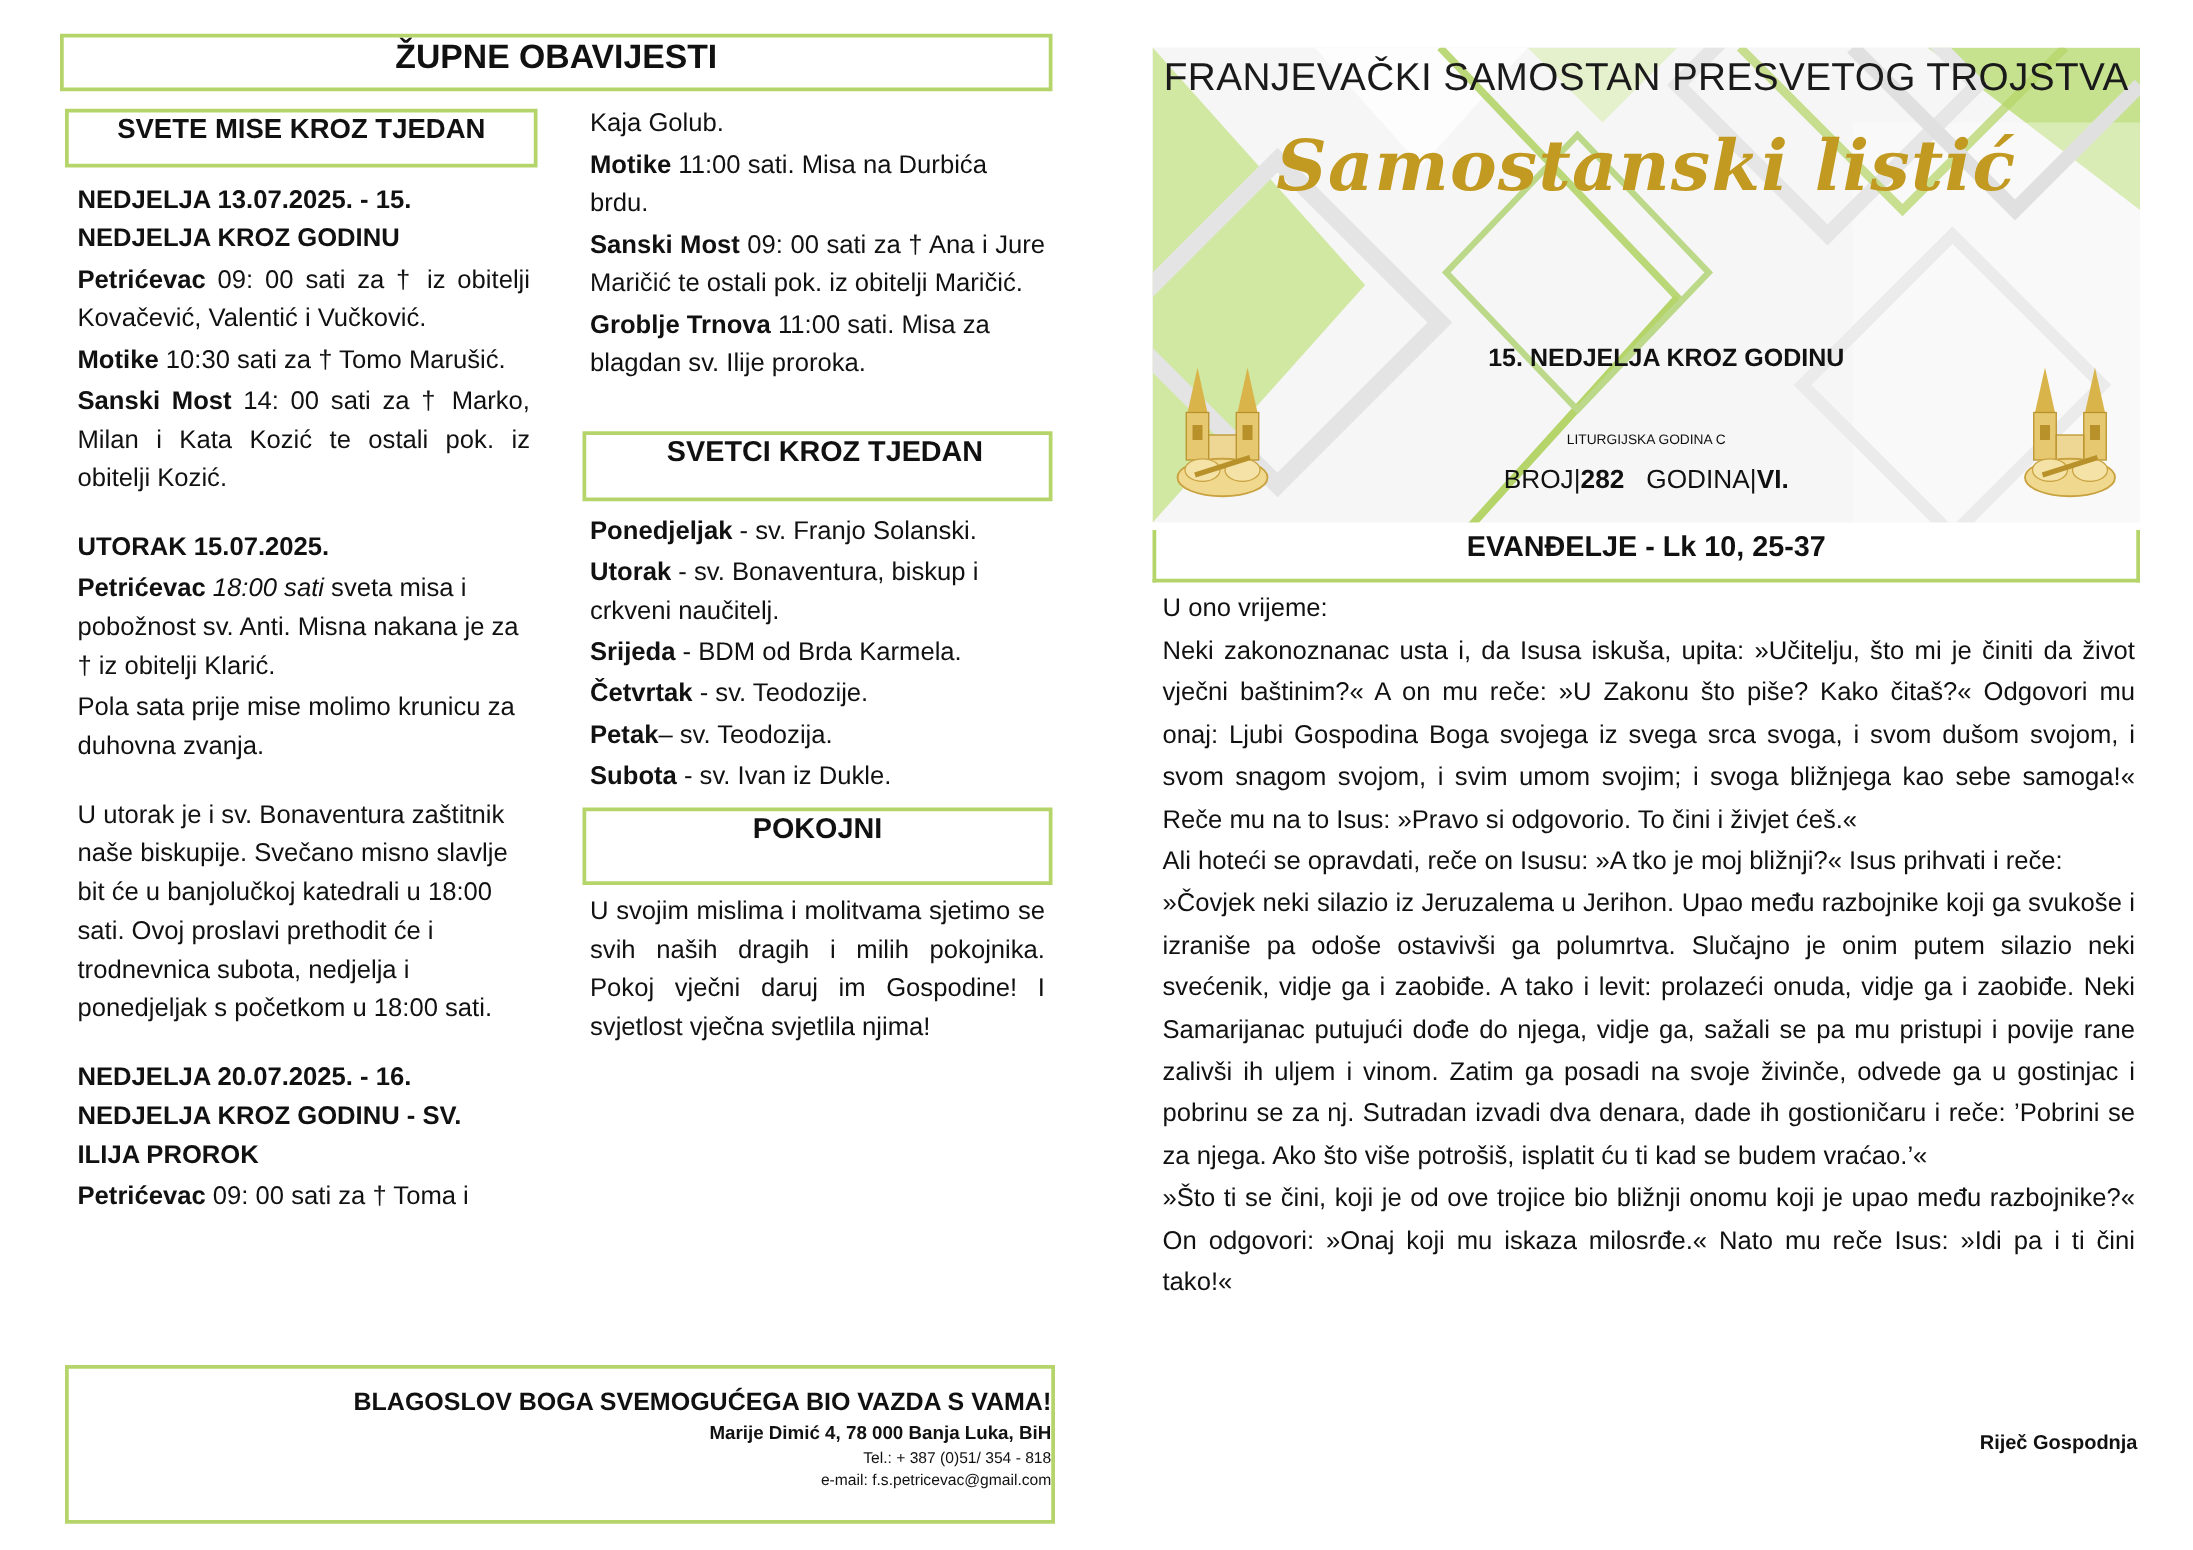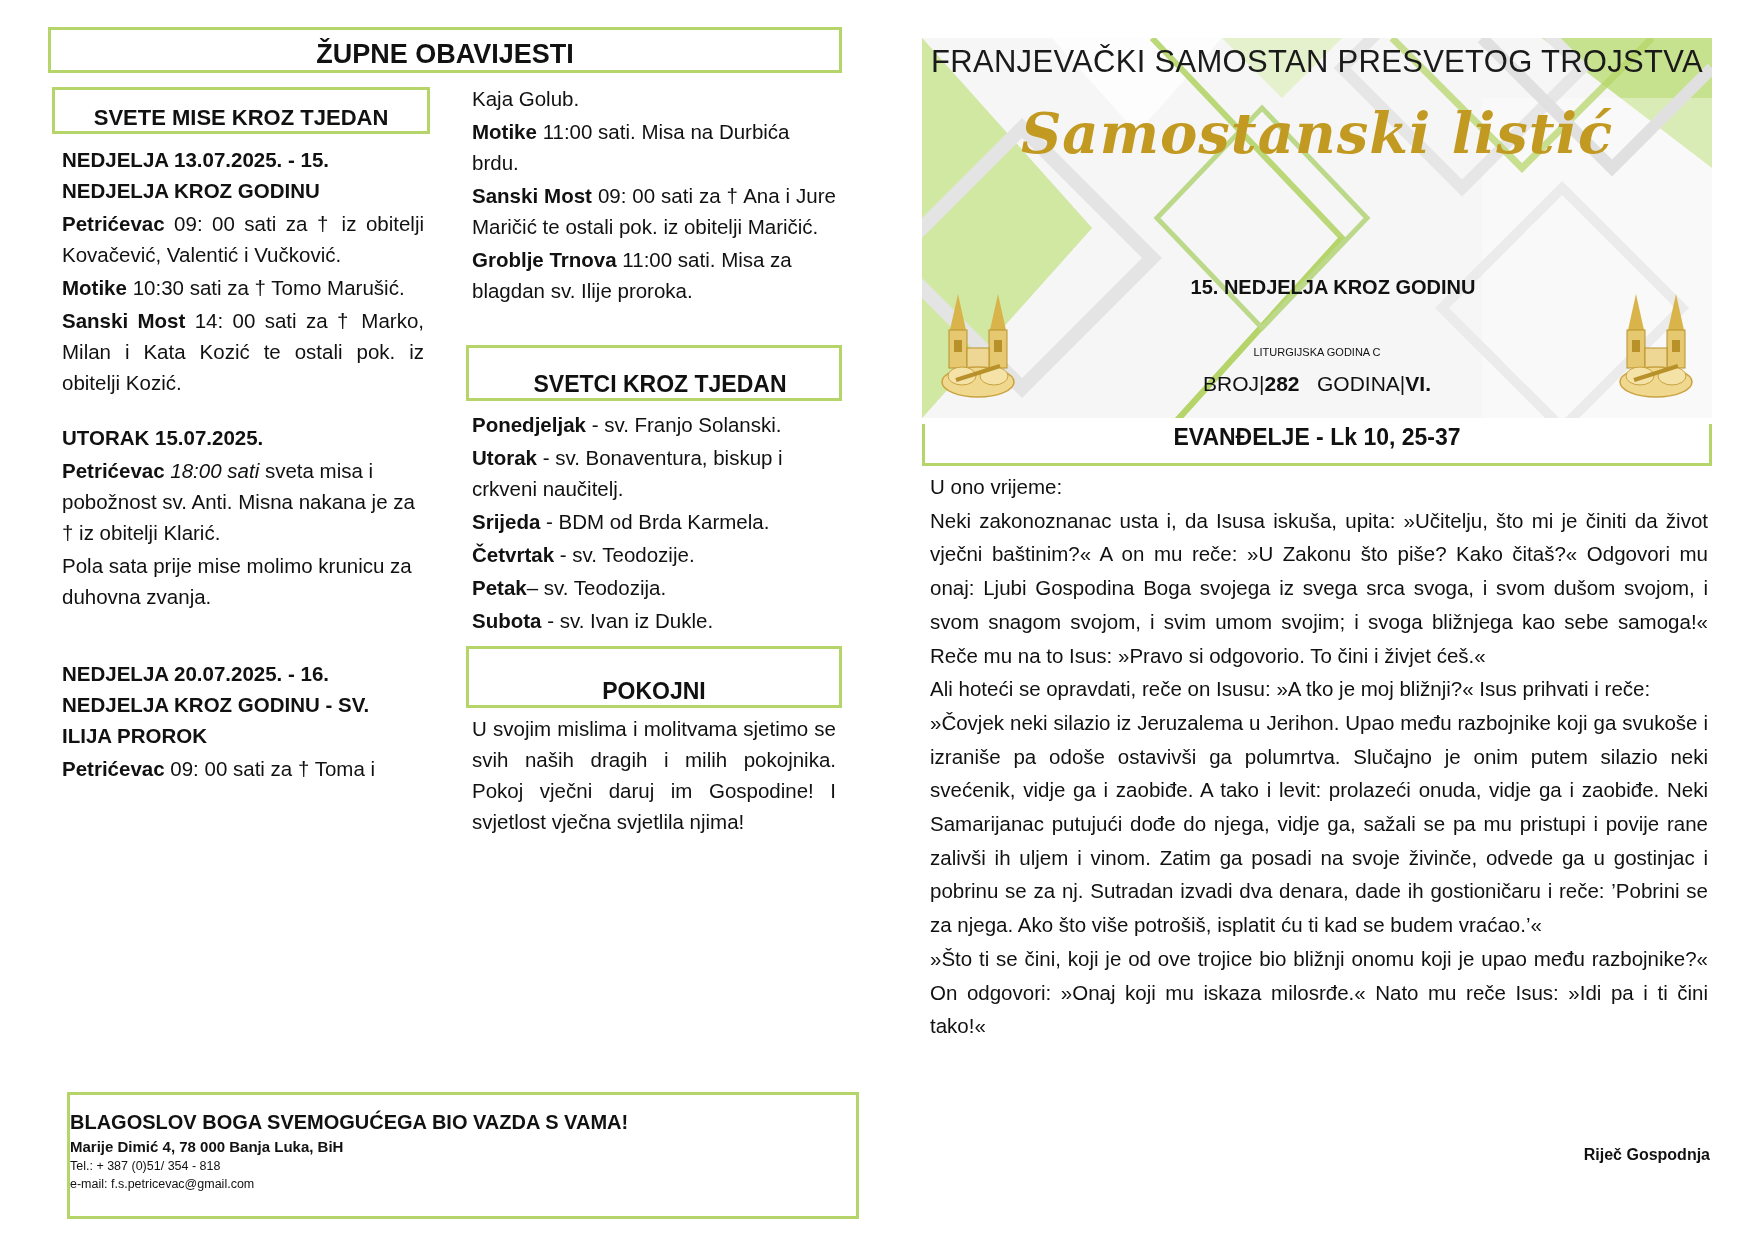--- a/index.html
+++ b/index.html
@@ -2,40 +2,40 @@
 <html><head>
 <meta charset="utf-8">
 <style>
   html, body { margin:0; padding:0; }
   body {
     width:1754px; height:1240px; background:#ffffff; position:relative; overflow:hidden;
     font-family:"Liberation Sans", "DejaVu Sans", sans-serif; color:#111;
   }
   .box {
     position:absolute; border:3px solid #b5d56a; box-sizing:border-box;
-    display:flex; align-items:flex-end; justify-content:center; font-weight:bold;
+    display:flex; align-items:flex-start; justify-content:center; font-weight:bold;
   }
   .col { position:absolute; font-size:20.5px; line-height:31px; }
   .col p { margin:0 0 2px 0; }
   .just { text-align:justify; }
   .gap { height:22px; }
   b { font-weight:bold; }
   i { font-style:italic; }
 
   #main-title { left:48px; top:27px; width:794px; height:46px; font-size:27px; }
   #mise-title { left:52px; top:87px; width:378px; height:47px; font-size:22px; }
   #svetci-title { left:466px; top:345px; width:376px; height:56px; font-size:23px;padding-left:12px; }
   #pokojni-title { left:466px; top:646px; width:376px; height:62px; font-size:23px; }
 
   #col-left { left:62px; top:144px; width:362px; }
   #col-mid { left:472px; top:83px; width:364px; }
 
   #footer-box {
     position:absolute; left:52px; top:1092px; width:792px; height:127px;
-    border:3px solid #b5d56a; box-sizing:border-box; text-align:left;margin-left:15px;
+    border:3px solid #b5d56a; box-sizing:border-box; text-align:right;
   }
   #footer-box .f1 { font-size:20px; font-weight:bold; margin-top:16px; }
   #footer-box .f2 { font-size:11.5px; font-weight:bold; margin-top:3px; }
   #footer-box .f3 { font-size:15px; font-weight:bold; margin-top:4px; }
   #footer-box .f4 { font-size:12.5px; margin-top:4px; }
 
   
   #header-banner {
     position:absolute; left:922px; top:38px; width:790px; height:380px;
     background:#f6f6f6; overflow:hidden;
@@ -78,20 +78,21 @@
 <div class="col" id="col-left">
   <p><b>NEDJELJA 13.07.2025. - 15. NEDJELJA KROZ GODINU</b></p>
   <p class="just"><b>Petrićevac</b><span> 09: 00 sati za † iz obitelji Kovačević, Valentić i Vučković.</span></p>
   <p class="just"><b>Motike</b><span> 10:30 sati za † Tomo Marušić.</span></p>
   <p class="just"><b>Sanski Most</b><span> 14: 00 sati za † Marko, Milan i Kata Kozić te ostali pok. iz obitelji Kozić.</span></p>
   <div class="gap"></div>
   <p><b>UTORAK 15.07.2025.</b></p>
   <p><b>Petrićevac</b> <i>18:00 sati</i><span> sveta misa i pobožnost sv. Anti. Misna nakana je za † iz obitelji Klarić.</span></p>
   <p>Pola sata prije mise molimo krunicu za duhovna zvanja.</p>
   <div class="gap"></div>
+  <p>U utorak je i sv. Bonaventura zaštitnik naše biskupije. Svečano misno slavlje bit će u banjolučkoj katedrali u 18:00 sati. Ovoj proslavi prethodit će i trodnevnica subota, nedjelja i ponedjeljak s početkom u 18:00 sati.</p>
   <div class="gap"></div>
   <p><b>NEDJELJA 20.07.2025. - 16. NEDJELJA KROZ GODINU - SV. ILIJA PROROK</b></p>
   <p class="just"><b>Petrićevac</b> <span>09: 00 sati za † Toma i</span></p>
 </div>
 
 <div class="col" id="col-mid">
   <p>Kaja Golub.</p>
   <p><b>Motike</b><span> 11:00 sati. Misa na Durbića brdu.</span></p>
   <p class="just"><b>Sanski Most</b><span> 09: 00 sati za † Ana i Jure Maričić te ostali pok. iz obitelji Maričić.</span></p>
   <p><b>Groblje Trnova</b><span> 11:00 sati. Misa za blagdan sv. Ilije proroka.</span></p>

